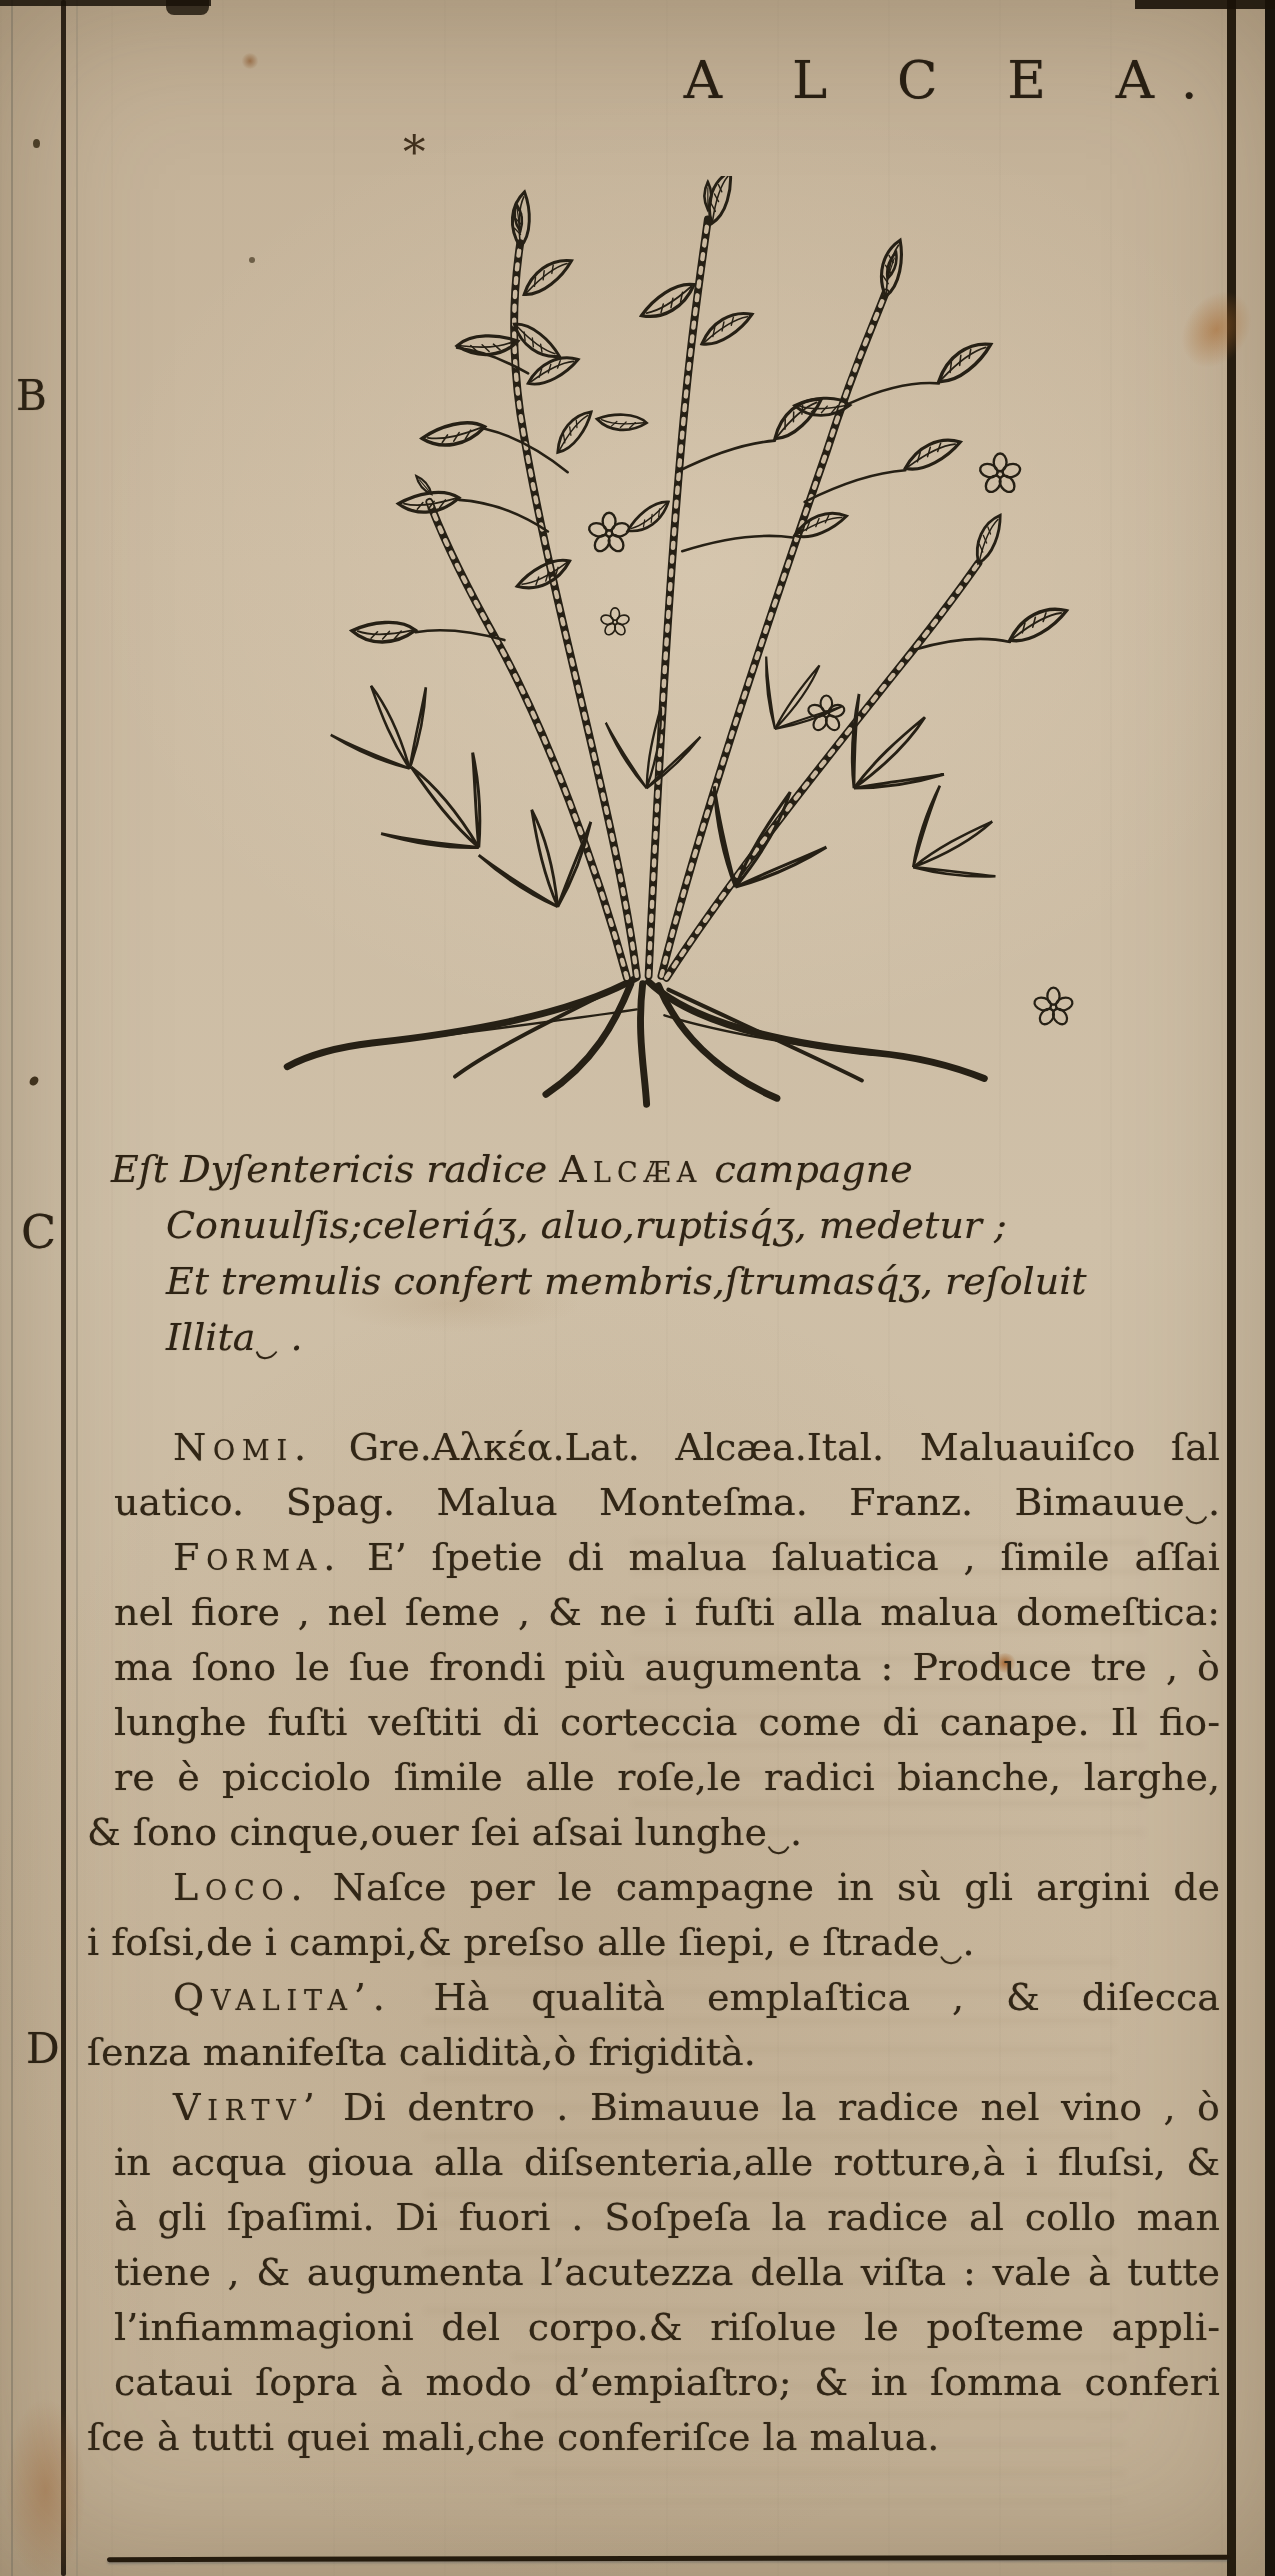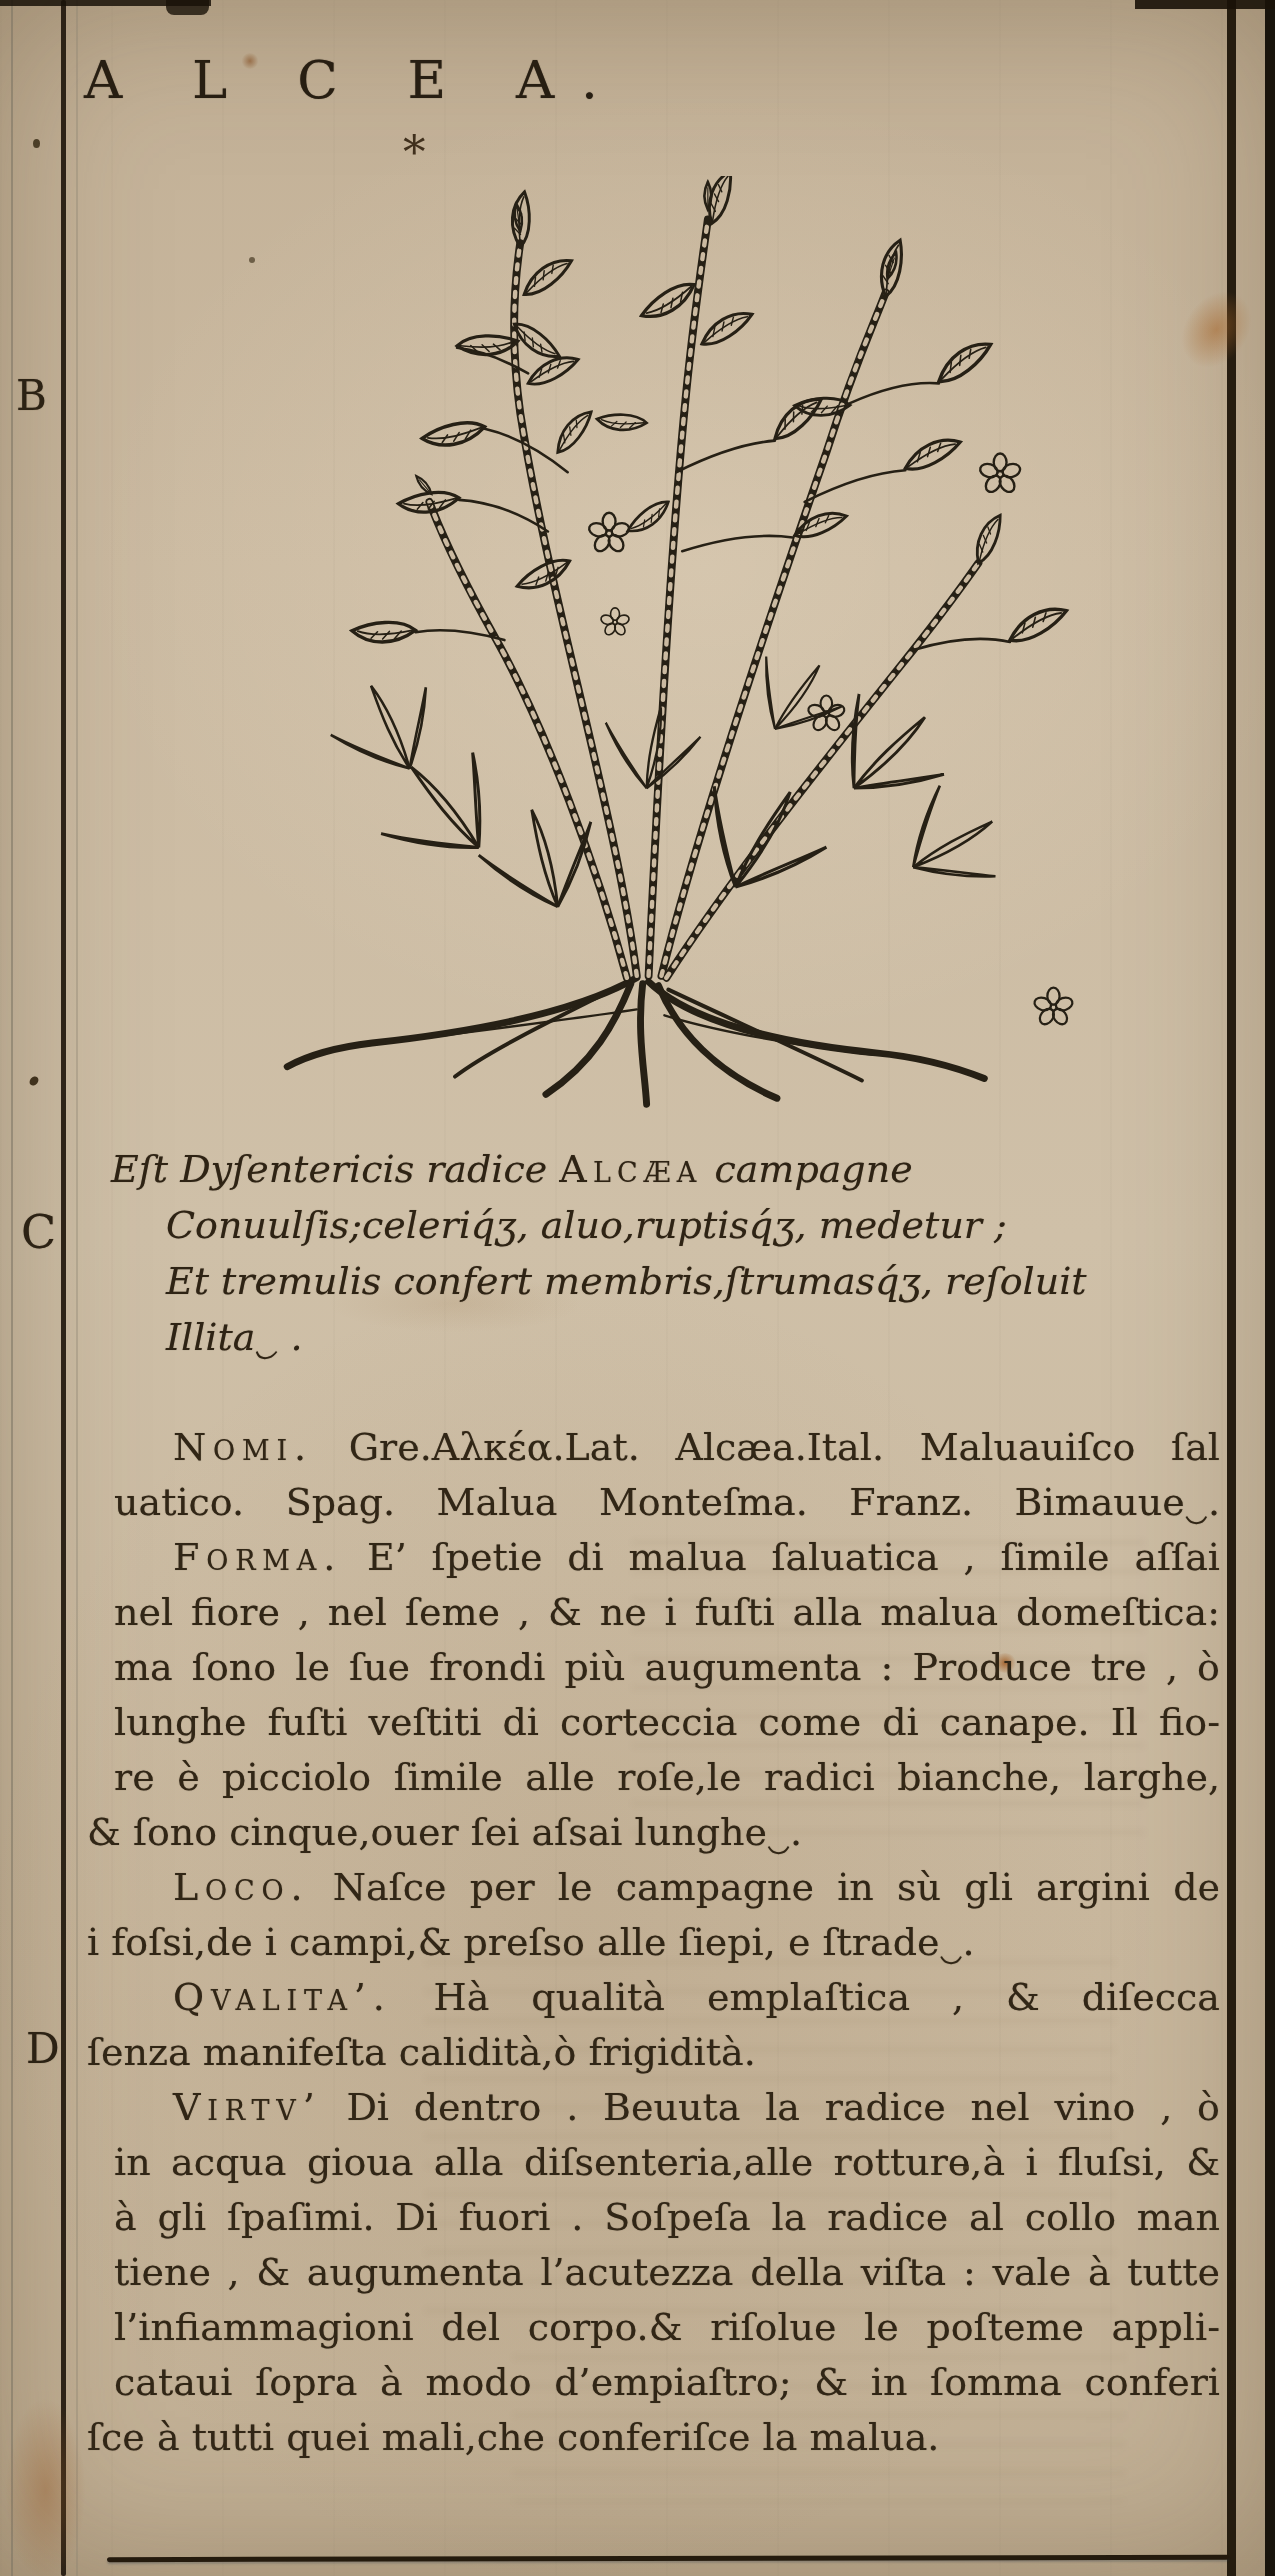--- a/index.html
+++ b/index.html
@@ -39,21 +39,21 @@
   .sp2{left:33px;top:139px;width:7px;height:9px;opacity:.8;}
   .sp3{left:963px;top:2164px;width:6px;height:8px;opacity:.85;}
   .sp4{left:249px;top:257px;width:6px;height:6px;opacity:.6;}
   
   .ghost{position:absolute;pointer-events:none;filter:blur(3px);opacity:.33;
     background:repeating-linear-gradient(180deg, rgba(110,92,62,.20) 0 5px, rgba(0,0,0,0) 5px 29px);}
   .g1{left:632px;top:1540px;width:513px;height:296px;}
   .g2{left:425px;top:1960px;width:691px;height:365px;}
   .g3{left:513px;top:2355px;width:612px;height:148px;}
   
-  .title{position:absolute;left:84px;top:49px;width:1140px;text-align:left;
+  .title{position:absolute;left:84px;top:49px;width:1140px;text-align:right;
     font-size:53px;letter-spacing:.5em;color:#271e12;text-shadow:0 0 1px rgba(35,25,12,.55);}
   .ornament{position:absolute;left:403px;top:126px;font-size:45px;color:#40301d;}
   
   .mletter{position:absolute;color:#2c2214;text-shadow:0 0 1px rgba(40,28,14,.5);}
   .mb{left:16px;top:371px;font-size:42px;}
   .mc{left:21px;top:1205px;font-size:46px;}
   .md{left:26px;top:2024px;font-size:42px;}
   
   .illust{position:absolute;left:222px;top:176px;width:869px;height:943px;}
   
@@ -227,21 +227,21 @@
       <div class="line ind just"><span class="s-h">Forma.</span><span class="s-r"> E’ ſpetie di malua ſaluatica , ſimile aſſai</span></div>
       <div class="line just"><span class="s-r">nel fiore , nel ſeme , &amp; ne i fuſti alla malua domeſtica:</span></div>
       <div class="line just"><span class="s-r">ma ſono le ſue frondi più augumenta : Produce tre , ò</span></div>
       <div class="line just"><span class="s-r">lunghe fuſti veſtiti di corteccia come di canape. Il fio-</span></div>
       <div class="line just"><span class="s-r">re è picciolo ſimile alle roſe,le radici bianche, larghe,</span></div>
       <div class="line"><span class="s-r">&amp; ſono cinque,ouer ſei aſsai lunghe‿.</span></div>
       <div class="line ind just"><span class="s-h">Loco.</span><span class="s-r"> Naſce per le campagne in sù gli argini de</span></div>
       <div class="line"><span class="s-r">i foſsi,de i campi,&amp; preſso alle ſiepi, e ſtrade‿.</span></div>
       <div class="line ind just"><span class="s-h">Qvalita’.</span><span class="s-r"> Hà qualità emplaſtica , &amp; diſecca</span></div>
       <div class="line"><span class="s-r">ſenza manifeſta calidità,ò frigidità.</span></div>
-      <div class="line ind just"><span class="s-h">Virtv’</span><span class="s-r"> </span><span class="s-i">Di dentro</span><span class="s-r"> . Beuuta la radice nel vino , ò</span></div>
+      <div class="line ind just"><span class="s-h">Virtv’</span><span class="s-r"> </span><span class="s-i">Di dentro</span><span class="s-r"> . Bimauue la radice nel vino , ò</span></div>
       <div class="line just"><span class="s-r">in acqua gioua alla diſsenteria,alle rotture,à i fluſsi, &amp;</span></div>
       <div class="line just"><span class="s-r">à gli ſpaſimi. </span><span class="s-i">Di fuori</span><span class="s-r"> . Soſpeſa la radice al collo man</span></div>
       <div class="line just"><span class="s-r">tiene , &amp; augumenta l’acutezza della viſta : vale à tutte</span></div>
       <div class="line just"><span class="s-r">l’infiammagioni del corpo.&amp; riſolue le poſteme appli-</span></div>
       <div class="line just"><span class="s-r">cataui ſopra à modo d’empiaſtro; &amp; in ſomma conferi</span></div>
       <div class="line"><span class="s-r">ſce à tutti quei mali,che conferiſce la malua.</span></div>
     </div>
 </div>
 
 

